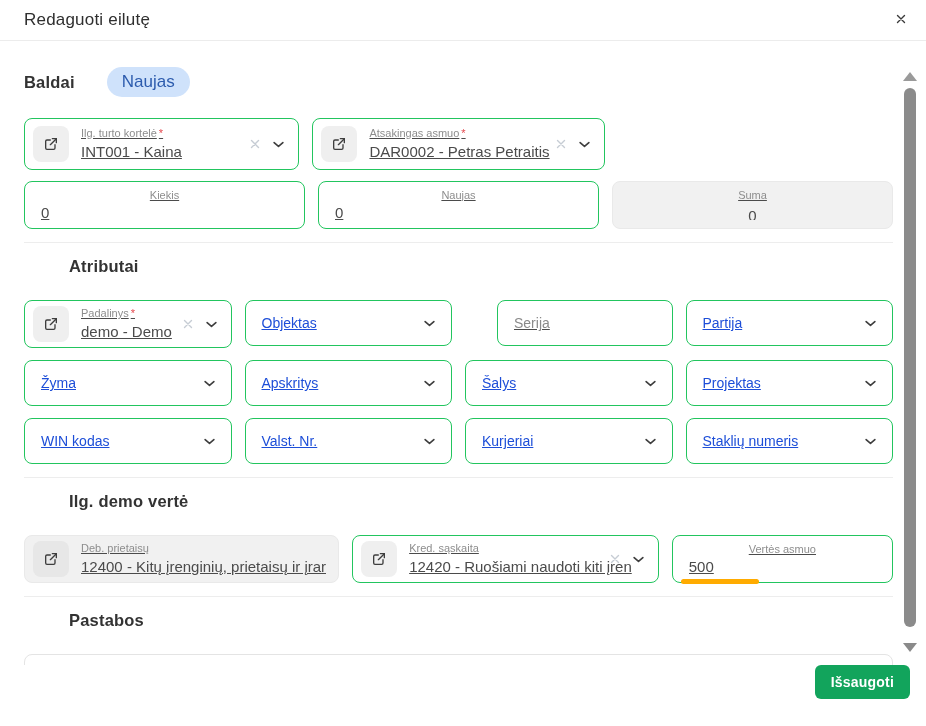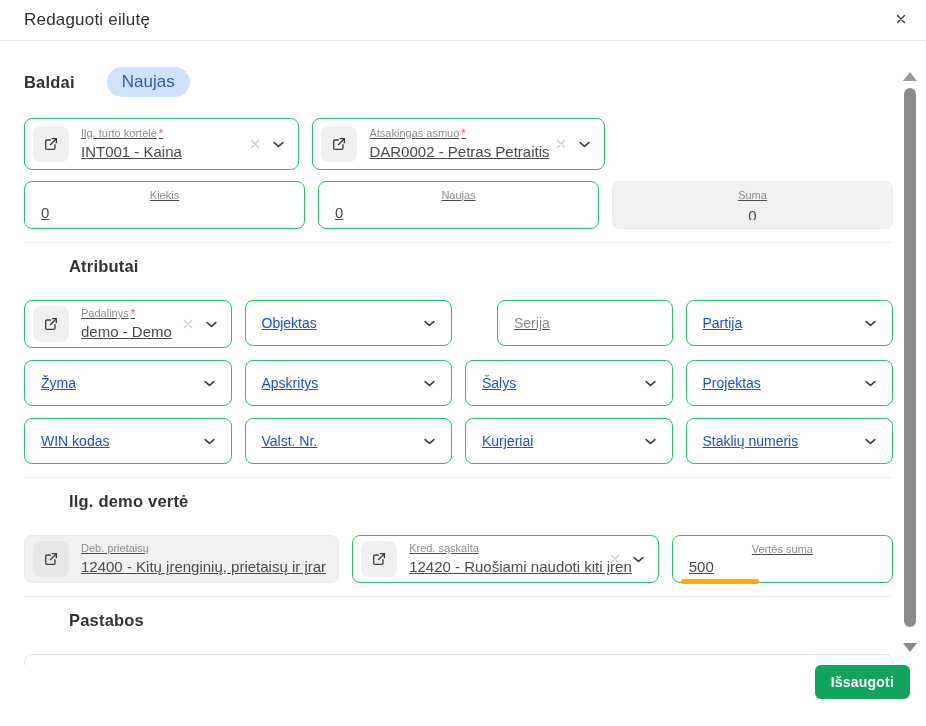--- a/index.html
+++ b/index.html
@@ -354,21 +354,21 @@
               </span>
             <span class="chev-ic">
                 <svg viewBox="0 0 24 24">
                   <use href="#i-chev"></use>
                 </svg>
               </span>
           </span>
         </div>
 
         <div class="field input-field">
-          <span class="flabel">Vertės suma</span>
+          <span class="flabel">Vertės asmuo</span>
           <input value="500" style="">
           <span class="change-bar"></span>
         </div>
       </div>
     </div>
 
     <div class="section">
       <h2 class="sec-title">Pastabos</h2>
       <textarea class="notes-area" placeholder="Pastabos" style=""></textarea>
     </div>

